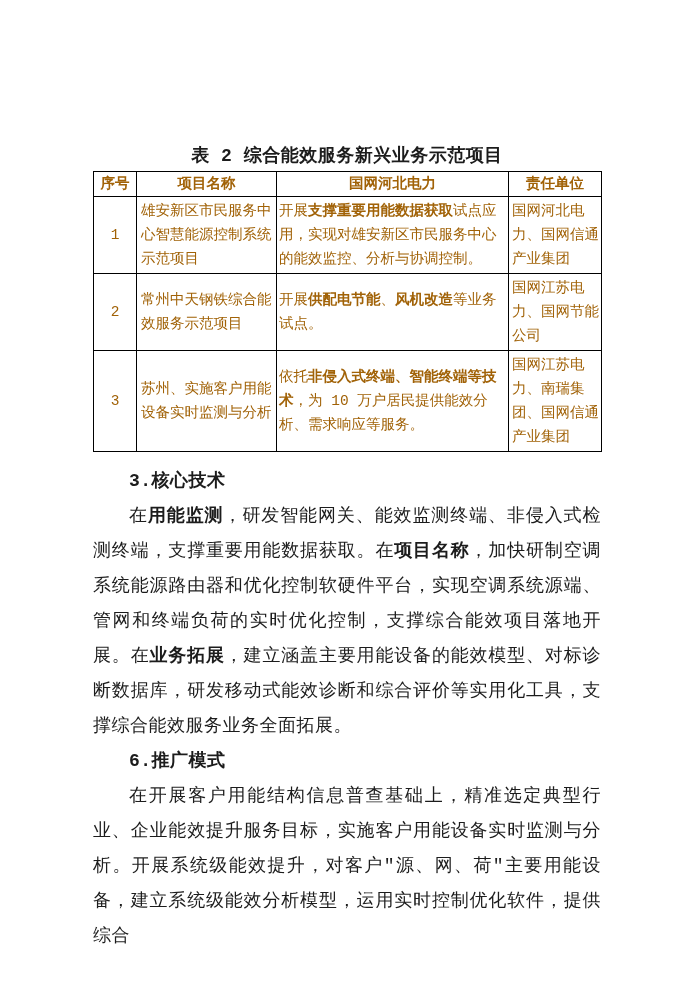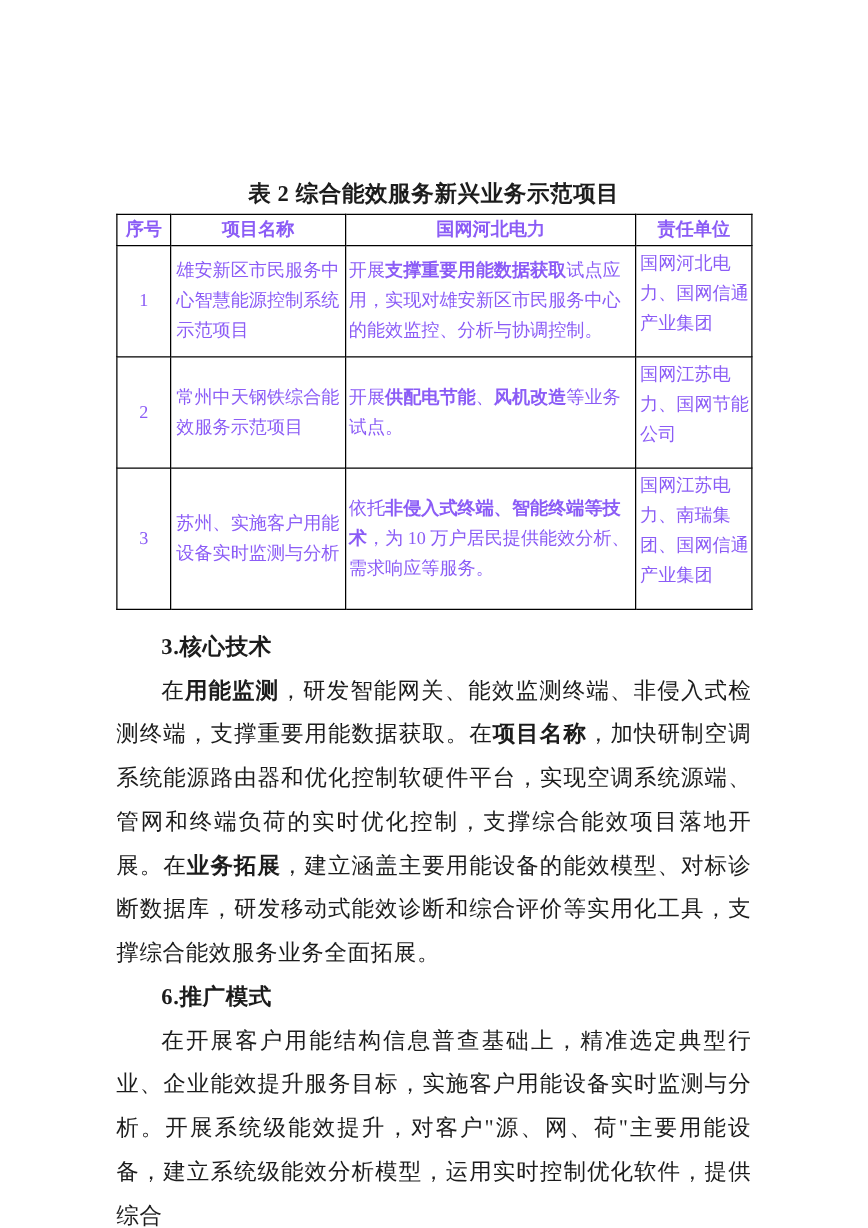--- a/index.html
+++ b/index.html
@@ -2,61 +2,61 @@
 <html><head>
 <meta charset="utf-8">
 <style>
   * { margin: 0; padding: 0; box-sizing: border-box; }
   html, body { background: #ffffff; }
   .page {
     width: 632px;
     height: 982px;
     background: #ffffff;
     color: #1c1c1c;
-    font-family: Liberation Serif, serif;
+    font-family: Liberation Mono, monospace;
     padding: 143px 93px 0 93px;
     overflow: hidden;
     position: relative;
   }
   .table-title {
     width: 508px;
     text-align: center;
     font-size: 18px;
     font-weight: bold;
     letter-spacing: 0.5px;
     margin-bottom: 4px;
     white-space: nowrap;
   }
   table.projects {
     width: 508px;
     border-collapse: collapse;
     table-layout: fixed;
     font-size: 14.5px;
     line-height: 24px;
-    color: #8b5cf6;
+    color: #a16207;
   }
   table.projects col.c-no   { width: 43px; }
   table.projects col.c-name { width: 140px; }
   table.projects col.c-content { width: 232px; }
   table.projects col.c-unit { width: 93px; }
   table.projects th, table.projects td {
     border: 1px solid #000000;
     vertical-align: middle;
     word-break: break-all;
   }
   table.projects th {
     font-weight: bold;
     text-align: center;
     height: 25px;
     padding: 0 2px;
   }
   td.cell-no { text-align: center; }
   td.cell-name { padding: 2px 4px; }
   td.cell-content { padding: 2px 1px 2px 2px; }
-  td.cell-unit { padding: 2px 1px 14px 3px; }
+  td.cell-unit { padding: 2px 1px 2px 3px; }
   tr.row-1 { height: 75px; }
   tr.row-2 { height: 75px; }
   tr.row-3 { height: 90px; }
   .body-text {
     margin-top: 12px;
     width: 508px;
     font-size: 18px;
     letter-spacing: 0.5px;
     line-height: 35px;
     text-align: justify;

